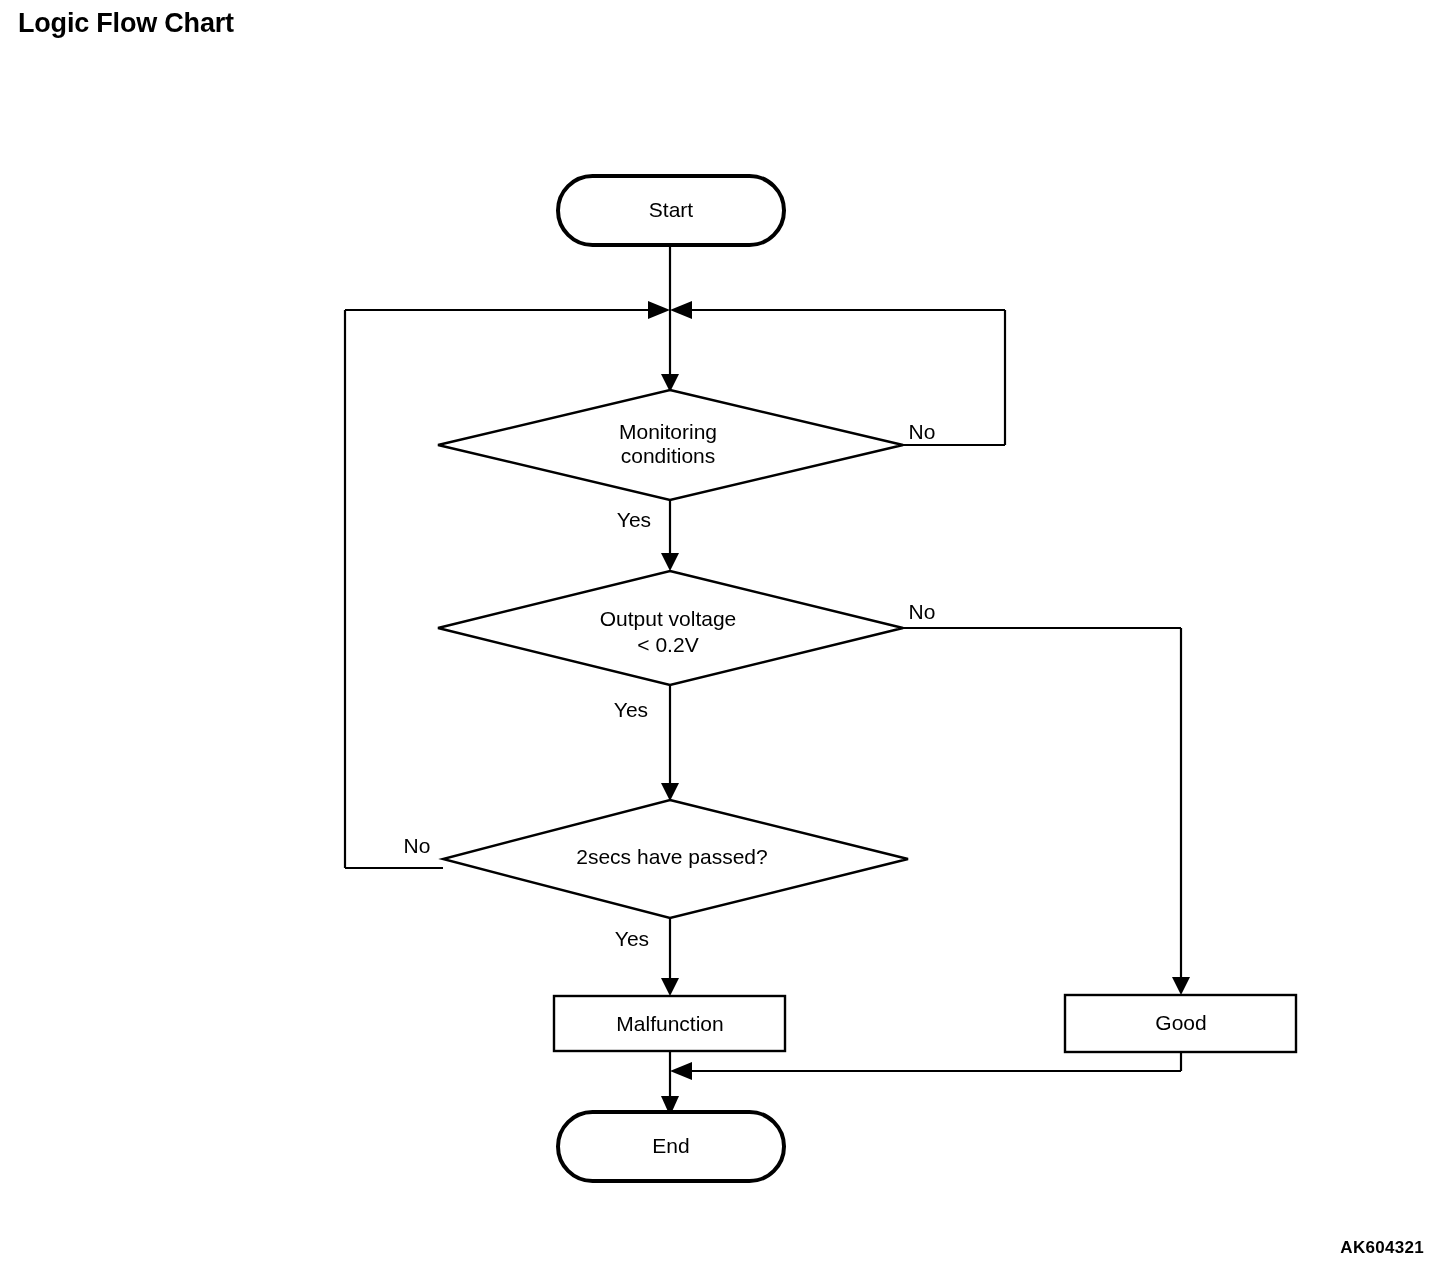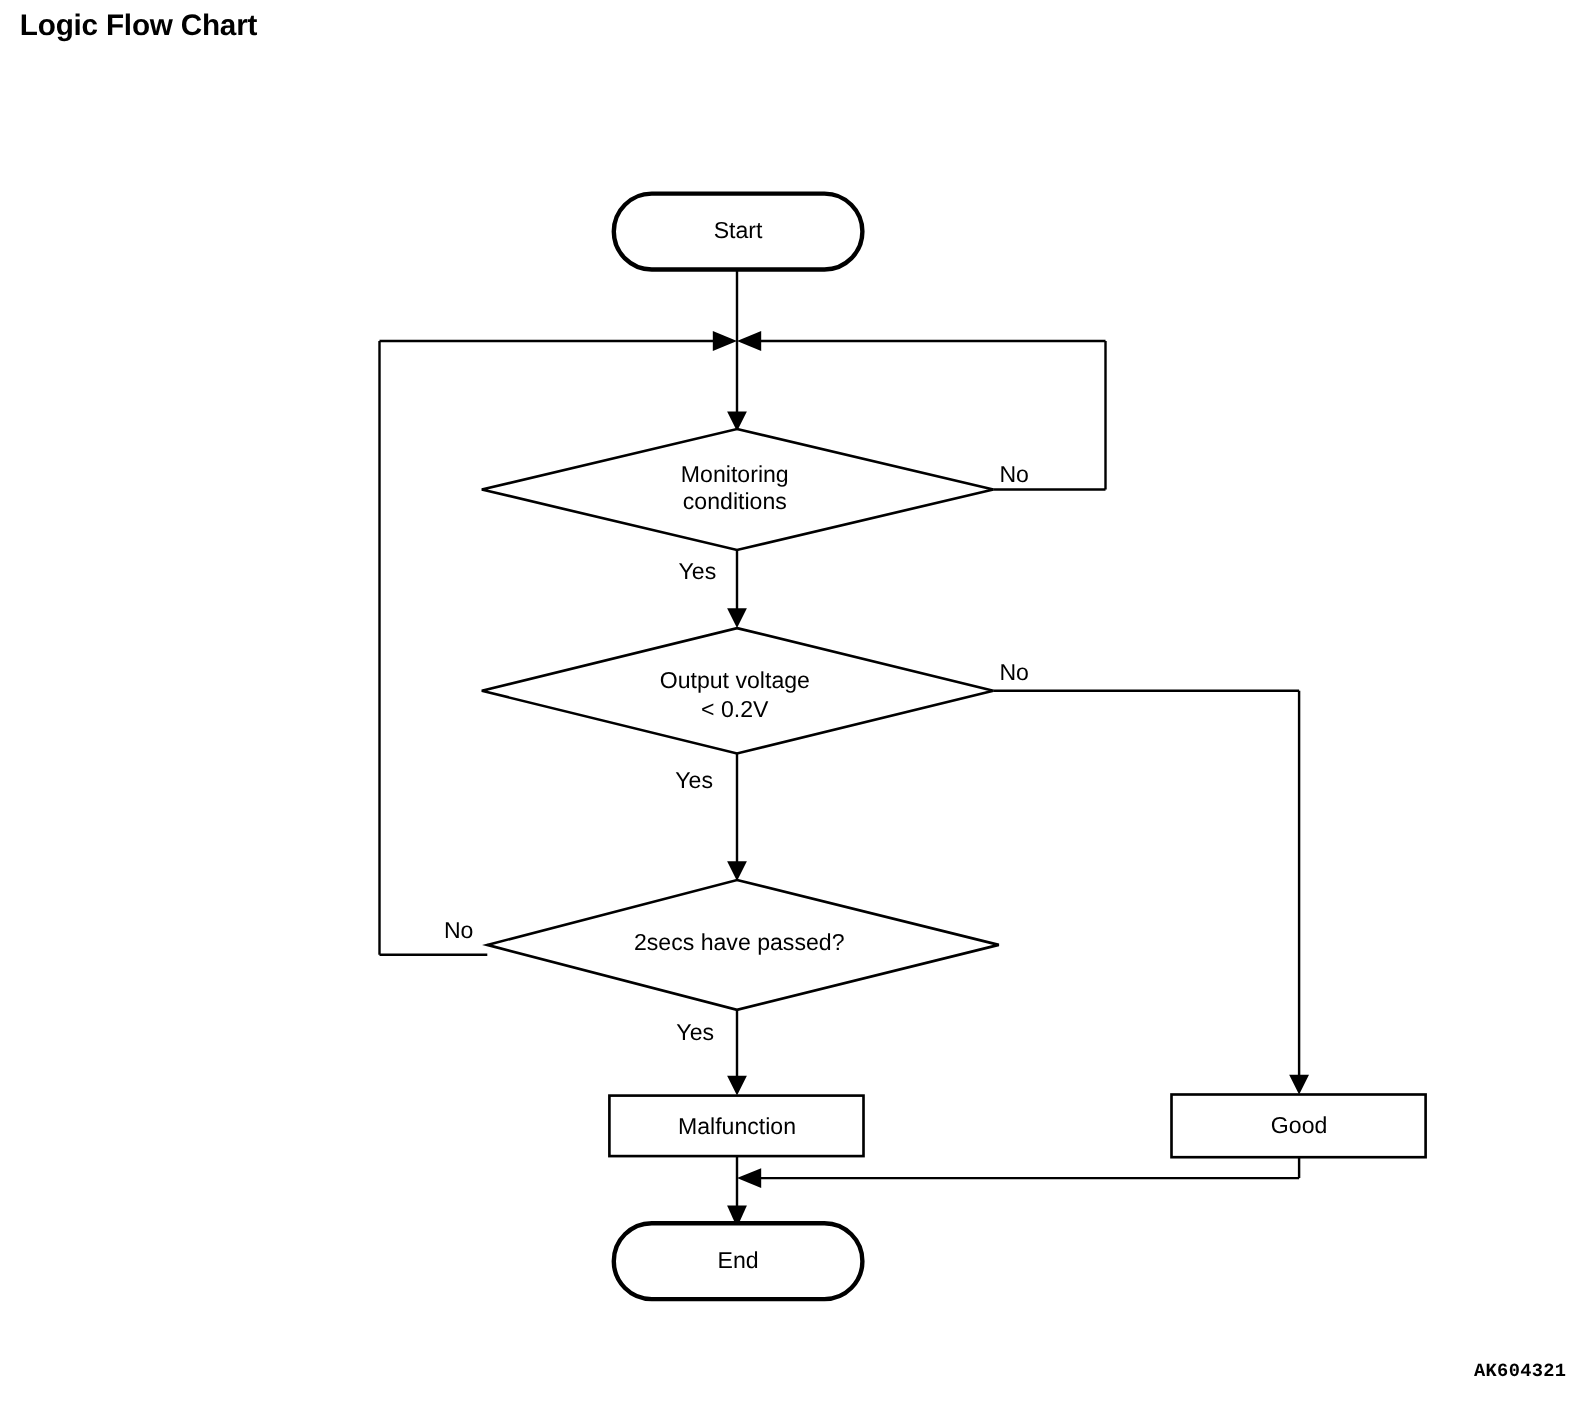--- a/index.html
+++ b/index.html
@@ -29,21 +29,20 @@
     white-space: nowrap;
   }
   #figure-code {
     position: absolute;
     right: 16px;
     top: 1238px;
     font-size: 17px;
     font-weight: bold;
     letter-spacing: 0.3px;
     white-space: nowrap;
-    font-family: Liberation Mono, monospace;
   }
   #flow-svg {
     position: absolute;
     left: 0;
     top: 0;
   }
   .node-text {
     font-family: "Liberation Sans", sans-serif;
     font-size: 21px;
     fill: #000000;

